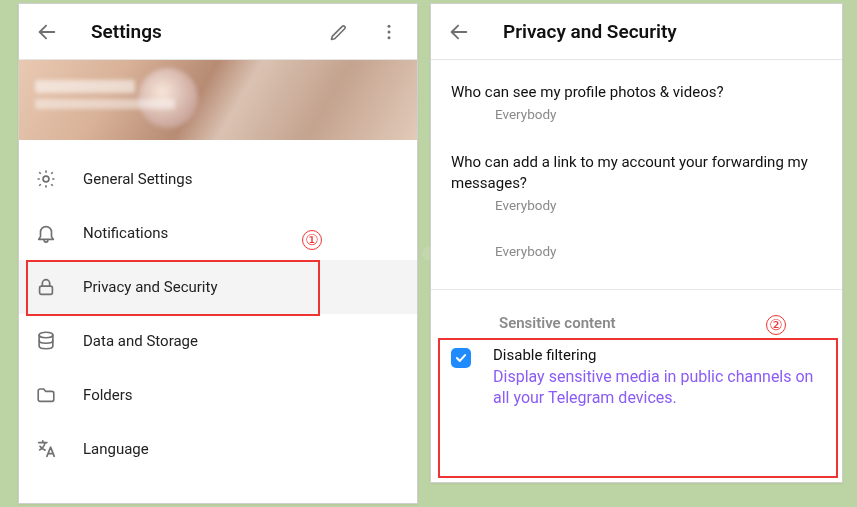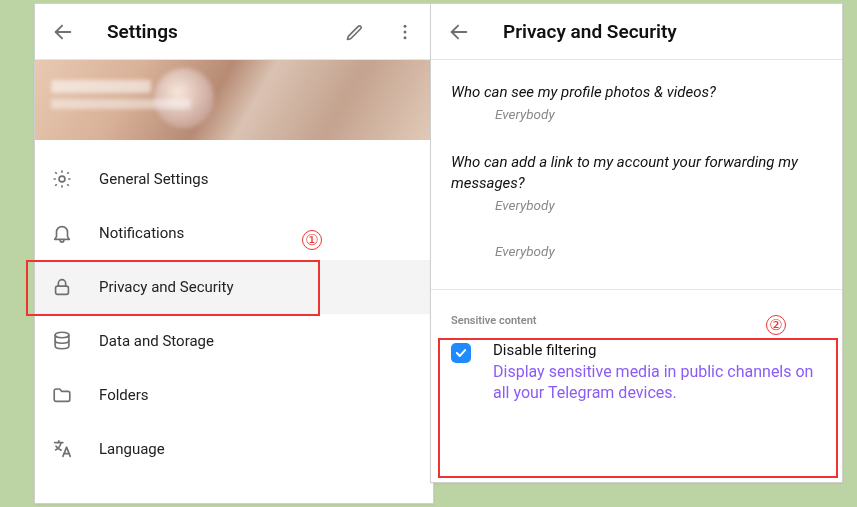--- a/index.html
+++ b/index.html
@@ -18,21 +18,21 @@
       radial-gradient(circle at 10% 10%, rgba(255,255,255,0.15) 8px, transparent 9px),
       radial-gradient(circle at 90% 85%, rgba(255,255,255,0.12) 10px, transparent 11px),
       radial-gradient(circle at 50% 50%, rgba(255,255,255,0.1) 6px, transparent 7px);
   }
   .panel {
     position: absolute;
     background: #fff;
     border: 1px solid #cfcfcf;
     box-shadow: 0 1px 2px rgba(0,0,0,0.05);
   }
-  .panel-left { left: 18px; top: 3px; width: 400px; height: 501px; margin-left: 16px; }
+  .panel-left { left: 18px; top: 3px; width: 400px; height: 501px; }
   .panel-right { left: 430px; top: 3px; width: 413px; height: 480px; }
   .header {
     height: 56px;
     display: flex;
     align-items: center;
     padding: 0 8px;
     border-bottom: 1px solid #e5e5e5;
     gap: 10px;
   }
   .header-title { font-weight: 600; font-size: 19px; color: #111; margin-left: 14px; flex: 1;}
@@ -62,26 +62,26 @@
     color:#222; font-size:15px;
   }
   .menu-item.active { background:#f4f4f4; }
   .menu-icon { width:22px; height:22px; color:#707070; display:flex; align-items:center; justify-content:center; flex-shrink:0;}
   .callout { position:absolute; border:2px solid #e33; pointer-events:none; }
   .callout-1 { left:26px; top:260px; width:294px; height:56px; }
   .callout-2 { left:438px; top:338px; width:400px; height:140px; }
   .callout-label { position:absolute; color:#e33; font-size:15px; font-weight:500; border:1.5px solid #e33; border-radius:50%; width:20px; height:20px; display:flex; align-items:center; justify-content:center;}
   .cl1 { left:302px; top:230px; }
   .cl2 { left:766px; top:315px; }
-  .priv-list { padding: 22px 20px 0 20px; font-style: italic; }
+  .priv-list { padding: 22px 20px 0 20px; }
   .priv-item { margin-bottom: 30px; cursor:pointer;}
   .priv-title { font-size:15px; color:#111; line-height:1.35; margin-bottom:4px;}
   .priv-sub { font-size:13.5px; color:#8a8a8a;margin-left:44px;}
   .section-divider { height:1px; background:#e8e8e8; margin: 8px 0 0 0;}
-  .section-hdr { font-size:11px; color:#8a8a8a; font-weight:600; padding:24px 20px 14px 20px;}
+  .section-hdr { font-size:15px; color:#8a8a8a; font-weight:600; padding:24px 20px 14px 20px;margin-left:48px;}
   .check-row { display:flex; gap:22px; padding:0 20px 18px 20px; cursor:pointer;}
   .check-box {
     width:20px; height:20px; border-radius:5px; background:#1f8bff;
     display:flex; align-items:center; justify-content:center; flex-shrink:0;
     margin-top:2px;
   }
   .check-row .body .ttl { font-size:15px; color:#111; margin-bottom:2px;}
   .check-row .body .desc { font-size:16px; color:#8b5cf6; line-height:1.35;}
   svg { display:block; }
 </style>

